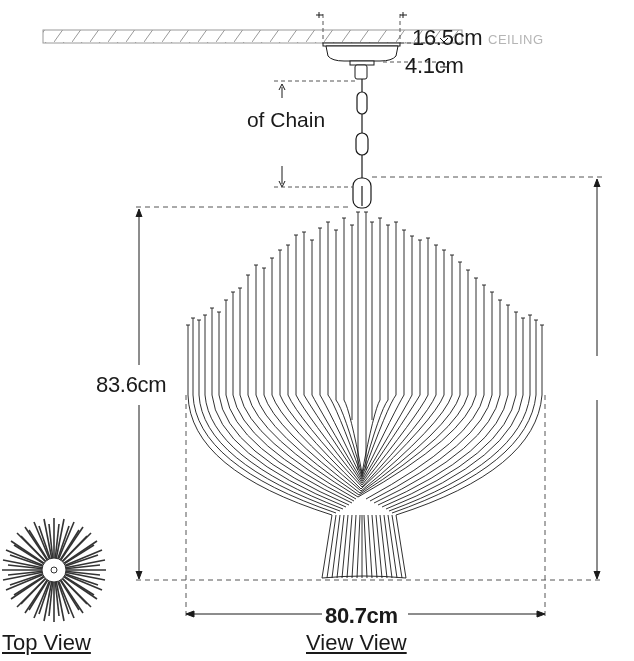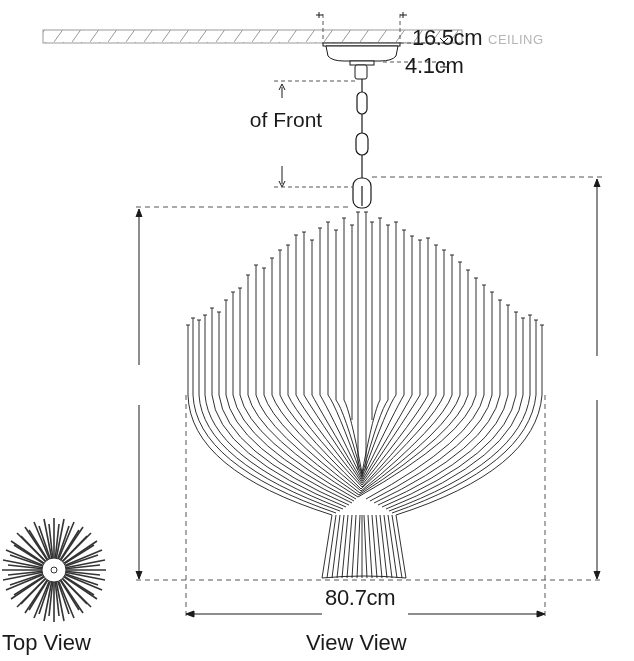--- a/index.html
+++ b/index.html
@@ -2,21 +2,21 @@
 <html><head>
 <meta charset="utf-8">
 <style>
   html, body { margin: 0; padding: 0; background: #ffffff; }
   body { width: 634px; height: 661px; position: relative; overflow: hidden;
          font-family: "Liberation Sans", "DejaVu Sans", sans-serif; color: #1a1a1a; }
   #stage { position: absolute; left: 0; top: 0; width: 634px; height: 661px; }
   .lbl { position: absolute; white-space: nowrap; color: #1a1a1a; font-family: "Liberation Sans", "DejaVu Sans", sans-serif; }
   .dim-lg { font-size: 22px; letter-spacing: -0.3px; }
   .dim-md { font-size: 21px; line-height: 24px; }
-  .view { font-size: 22px; }
+  .view { font-size: 22px; text-decoration: underline; }
   .ceil { font-size: 13px; color: #b5b5b5; letter-spacing: 0.5px; }
 </style>
 </head>
 <body>
 
 <div id="stage">
 
   <svg width="634" height="661" viewBox="0 0 634 661" xmlns="http://www.w3.org/2000/svg" style="position:absolute;left:0;top:0">
     <defs>
       <pattern id="hatch" patternUnits="userSpaceOnUse" width="18" height="14">
@@ -201,19 +201,20 @@
       </g>
       <circle cx="0" cy="0" r="12" fill="#ffffff" stroke="#333" stroke-width="1"></circle>
       <circle cx="0" cy="0" r="3" fill="#ffffff" stroke="#333" stroke-width="1"></circle>
     </g>
   </svg>
 
   <div class="lbl ceil" style="left:488px;top:32px;">CEILING</div>
   <div class="lbl dim-lg" style="left:412px;top:2px;margin-top:23px;">16.5cm</div>
   <div class="lbl dim-lg" style="left:405px;top:53px;">4.1cm</div>
   <div class="lbl dim-md" style="left:236px;top:108px;width:100px;text-align:center;">
-    <div>of Front</div>
+    <div>of Chain</div>
   </div>
-  <div class="lbl dim-lg" style="left:325px;top:585px;">80.7cm</div>
+  <div class="lbl dim-lg" style="left:96px;top:372px;">83.6cm</div>
+  <div class="lbl dim-lg" style="left:325px;top:603px;font-weight:bold;">80.7cm</div>
   <div class="lbl view" style="left:2px;top:630px;">Top View</div>
   <div class="lbl view" style="left:306px;top:630px;">View View</div>
 
 </div>
 
 </body></html>

